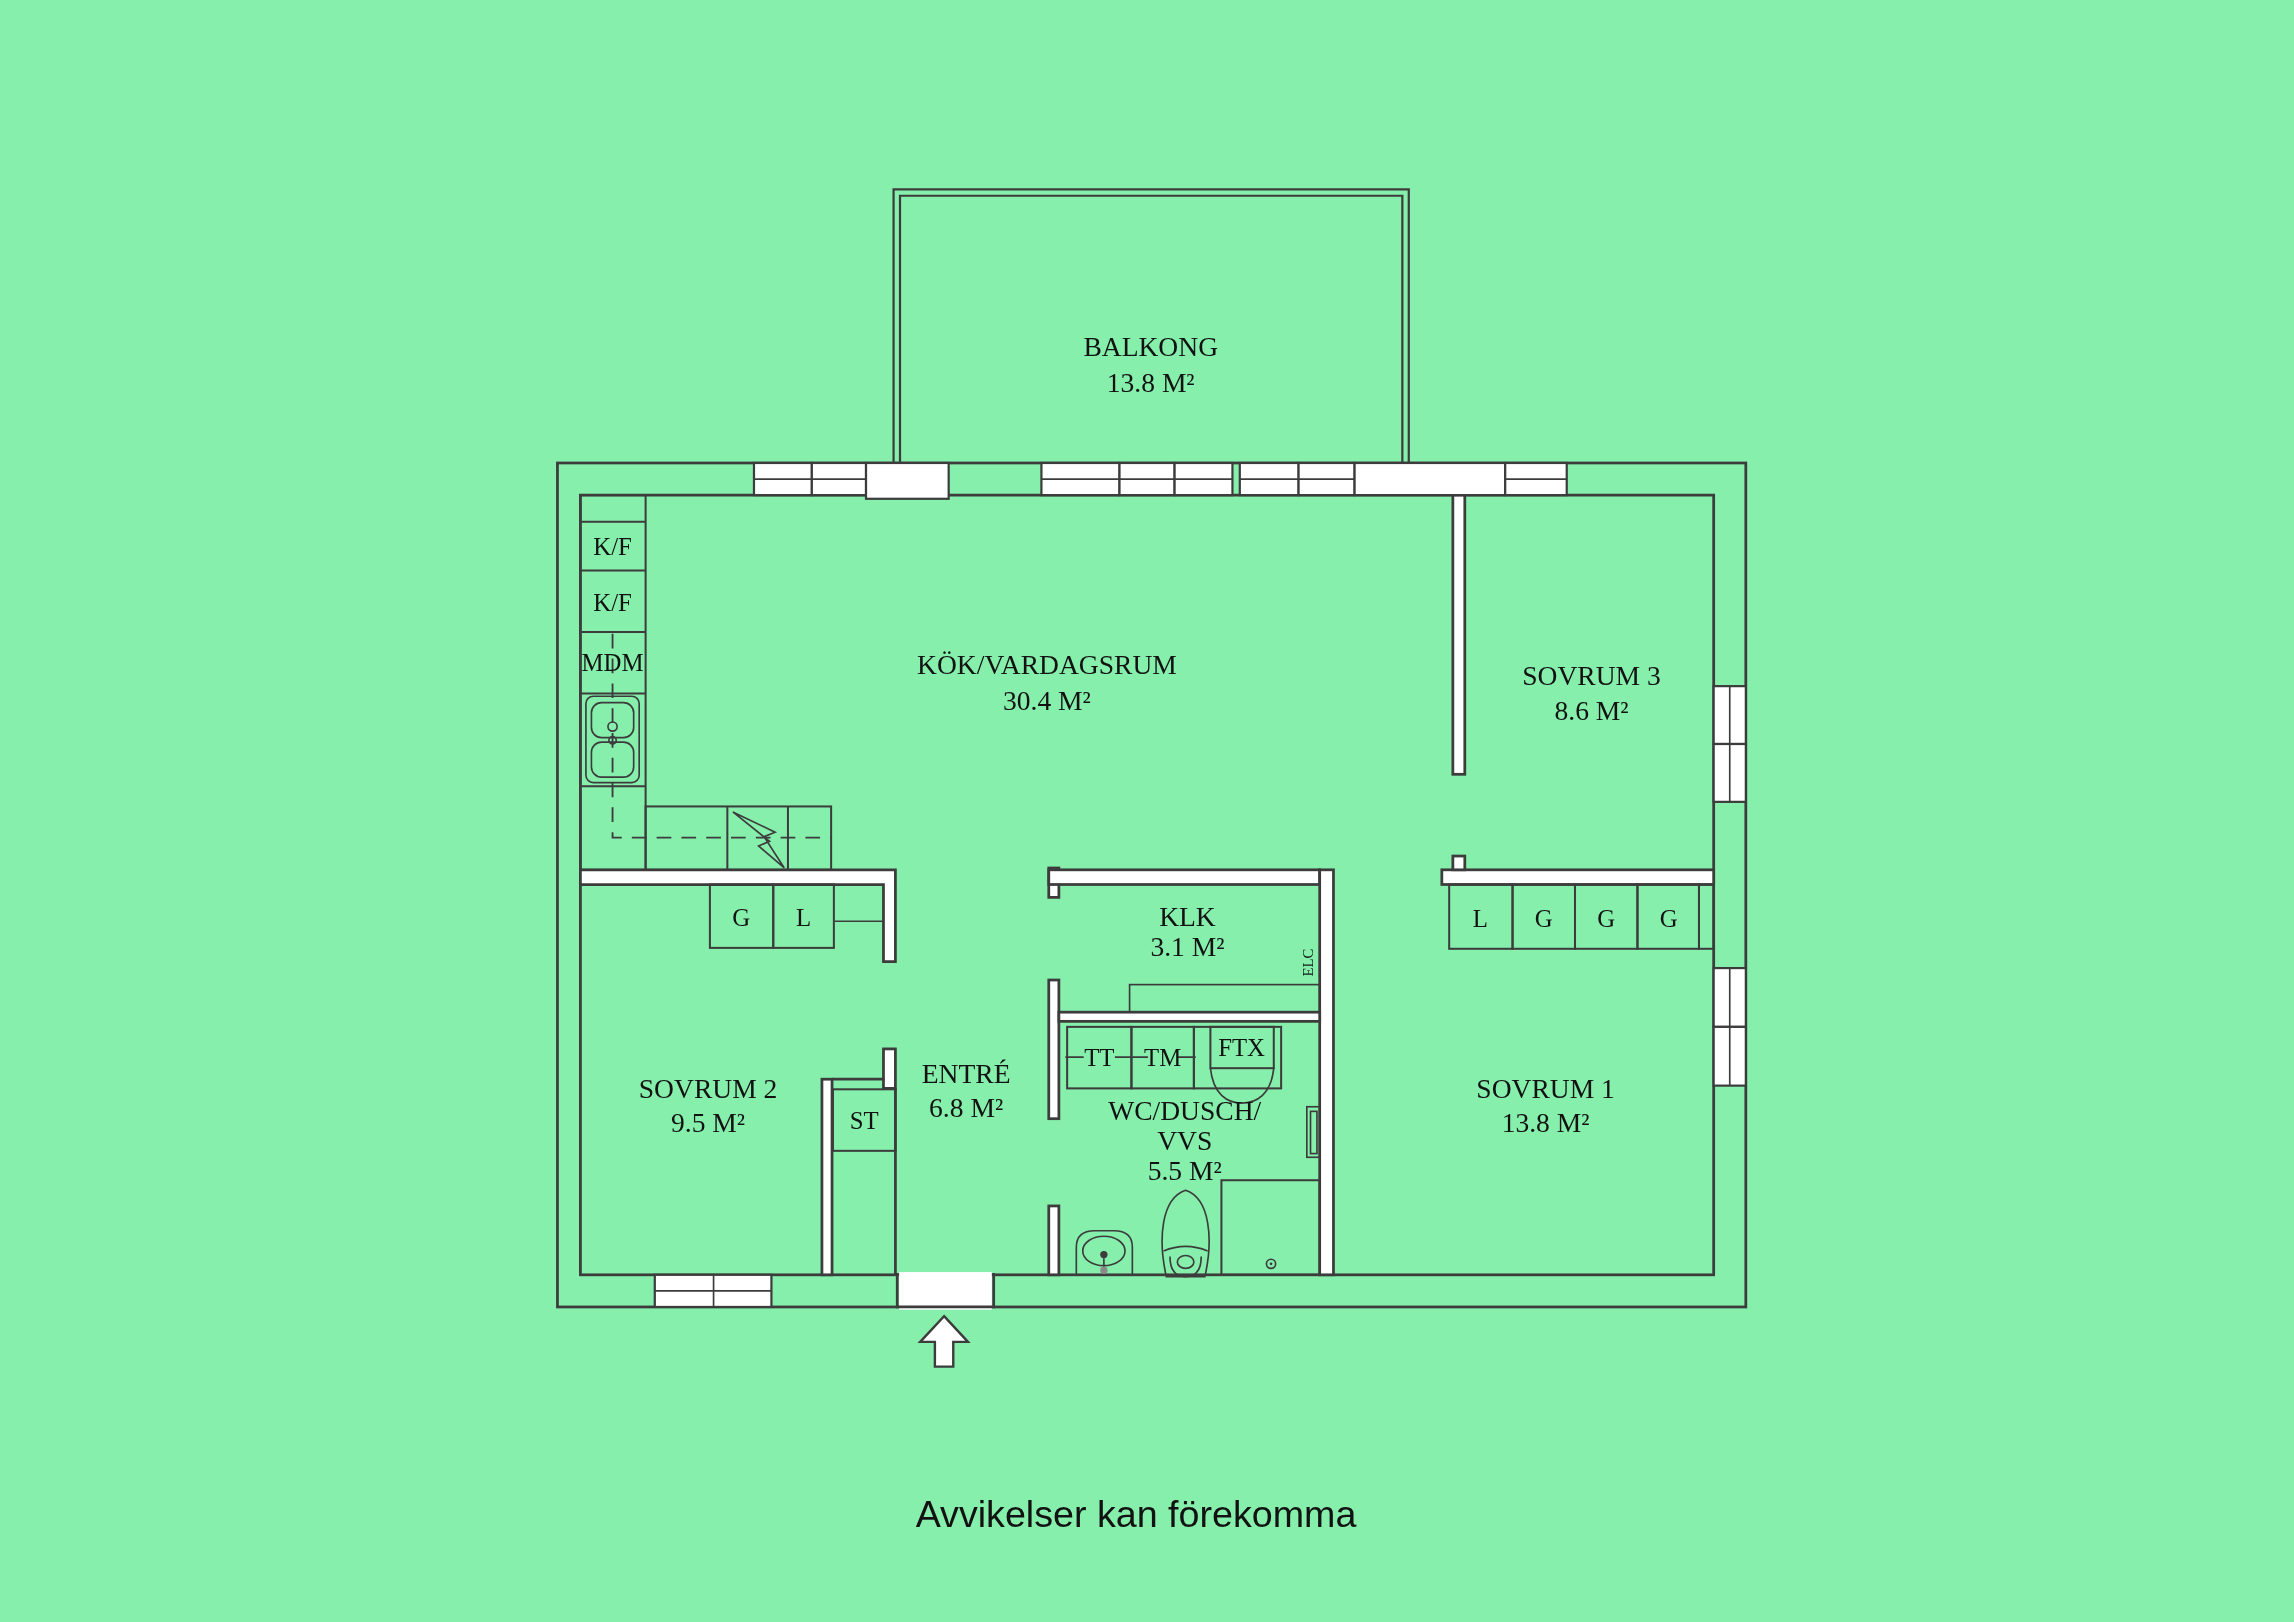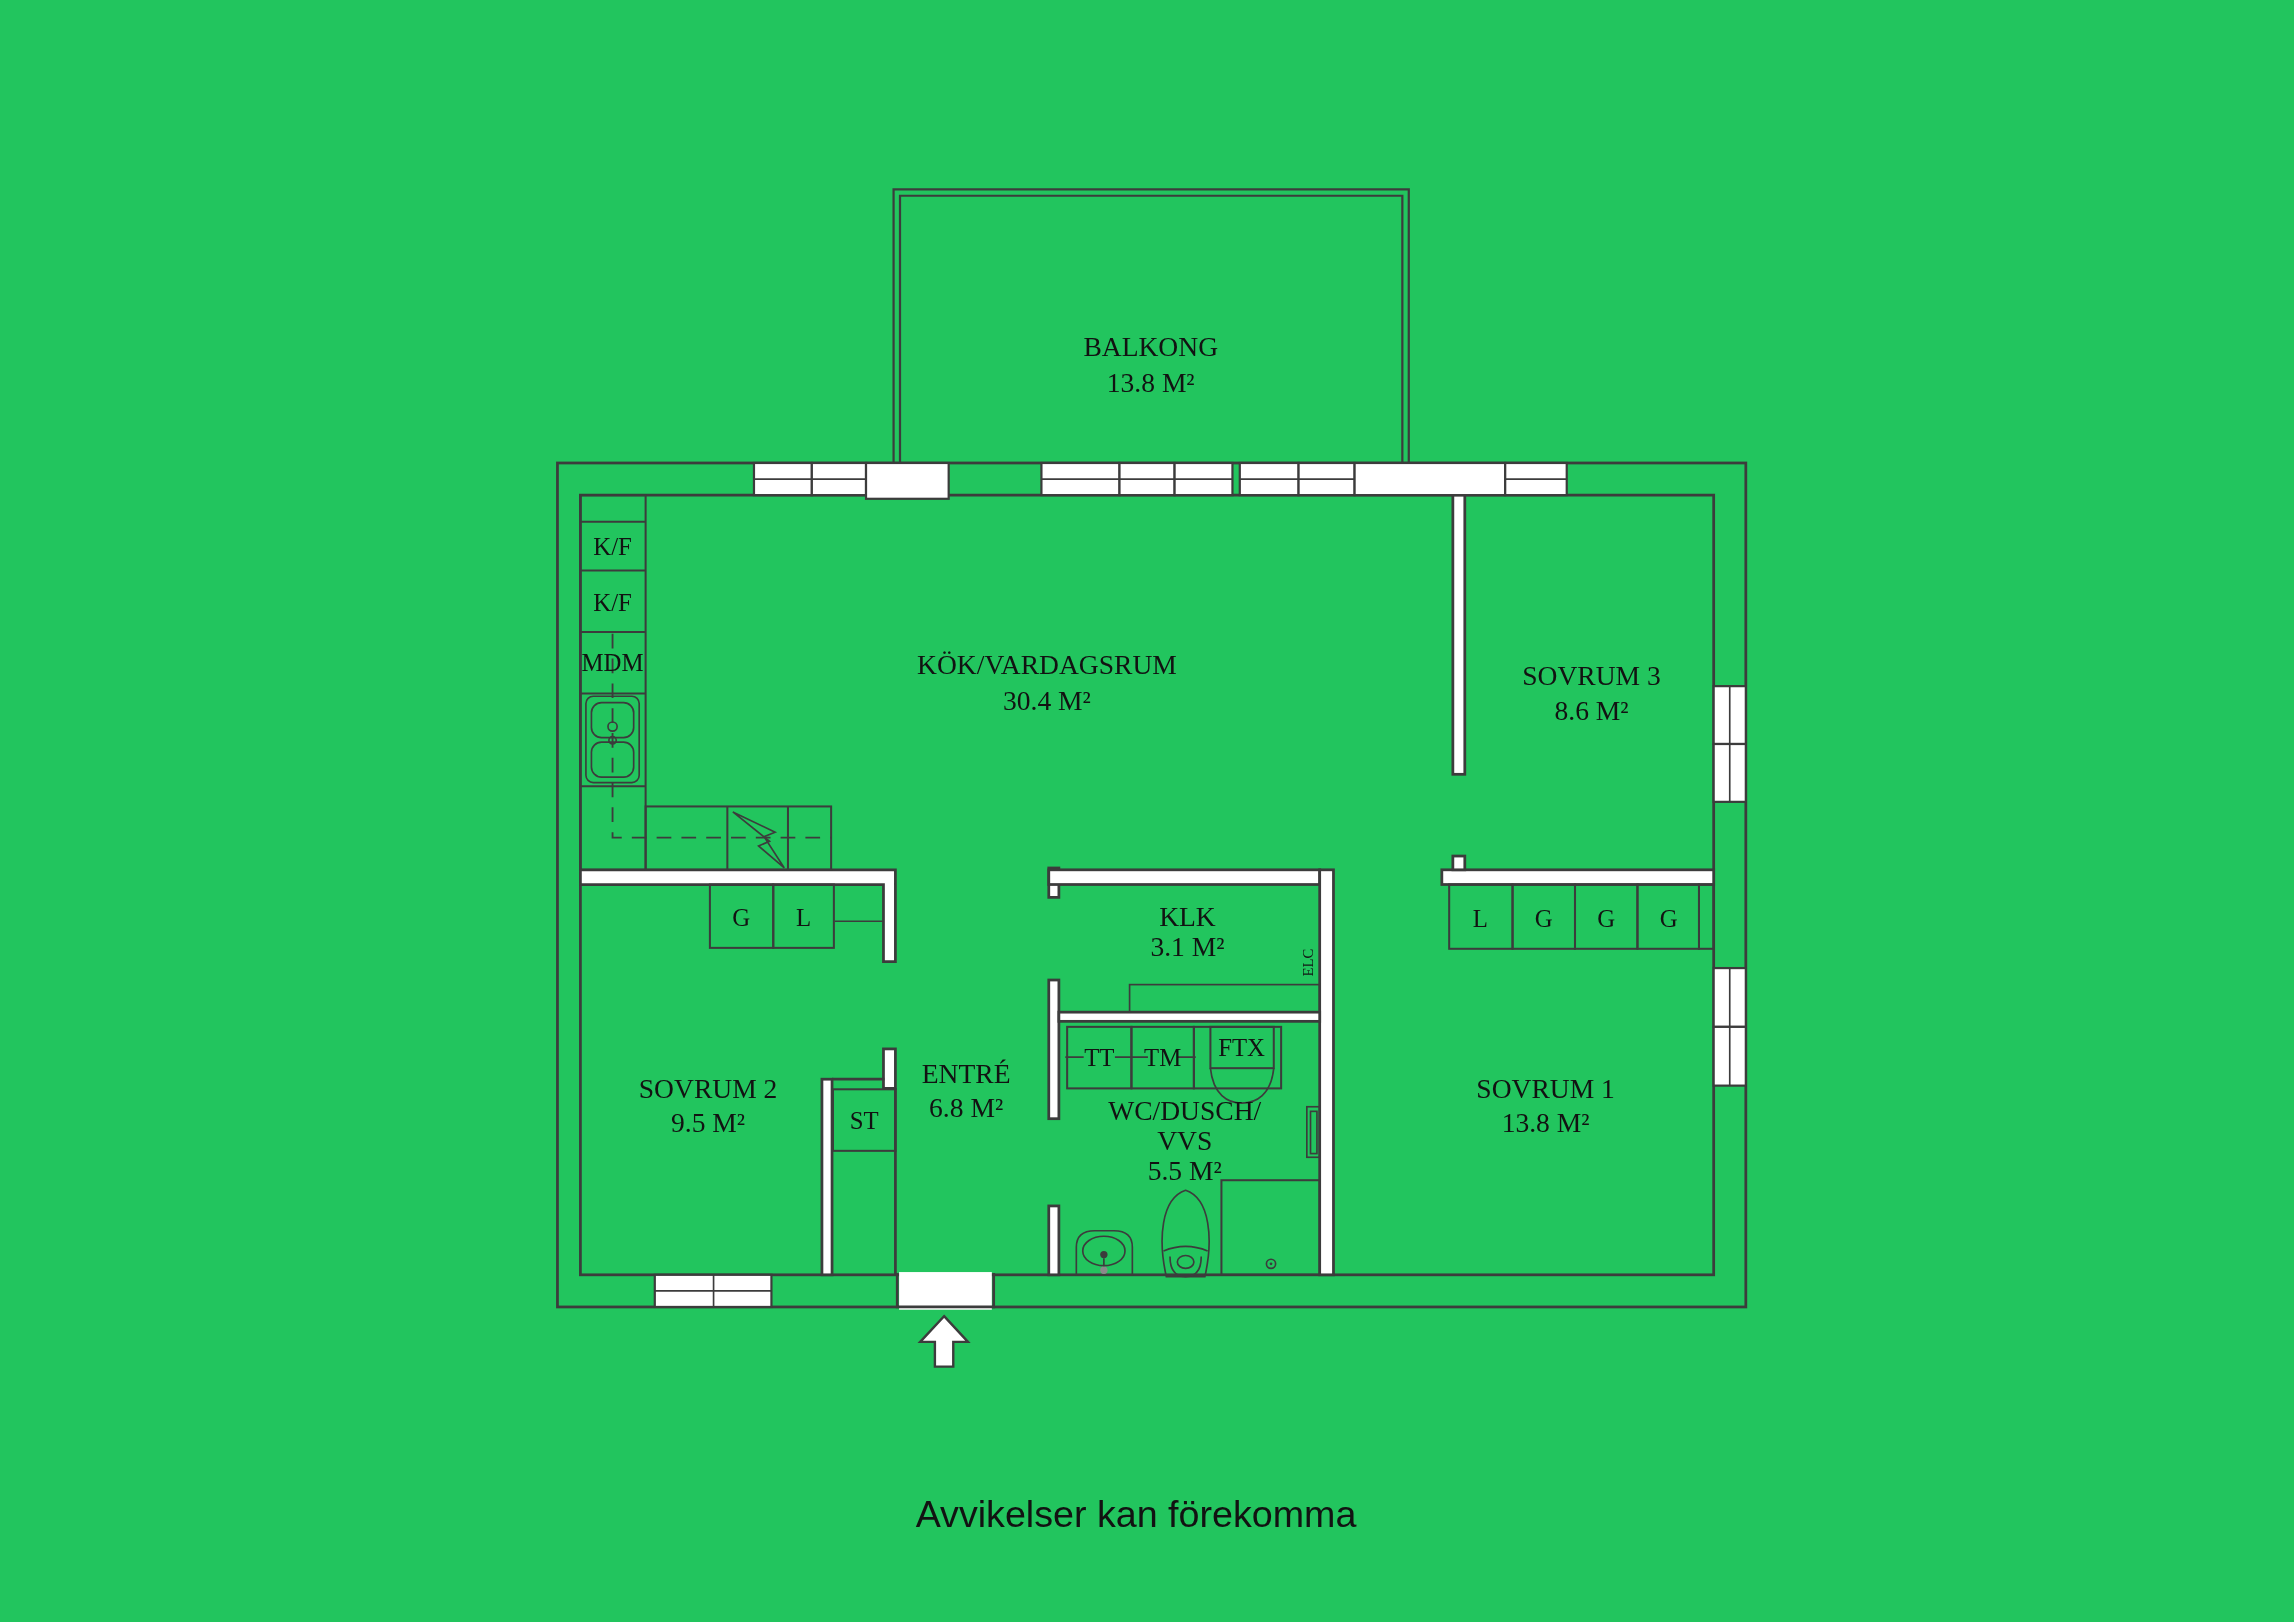--- a/index.html
+++ b/index.html
@@ -1,16 +1,16 @@
 <!DOCTYPE html>
 <html style="font-size:14.7px"><head>
 <meta charset="utf-8">
 <style>
   html,body{margin:0;padding:0;background:#ffffff;}
-  .stage{width:2295px;height:1623px;position:relative;background:#22c55e;}
+  .stage{width:2295px;height:1623px;position:relative;background:#86efac;}
   svg{display:block;}
   .wall{fill:#ffffff;stroke-width:3;}
   .oline{fill:none;stroke-width:3;}
   .win{fill:#ffffff;stroke-width:2.4;}
   .erase{fill:#ffffff;stroke:none;}
   .fx{fill:none;stroke-width:2.2;}
   .thin{fill:none;stroke-width:1.8;}
   .dash{fill:none;stroke-width:2;stroke-dasharray:16 11;}
   text{font-family:"Liberation Serif","DejaVu Serif",serif;}
   .room{font-size:30px;}

